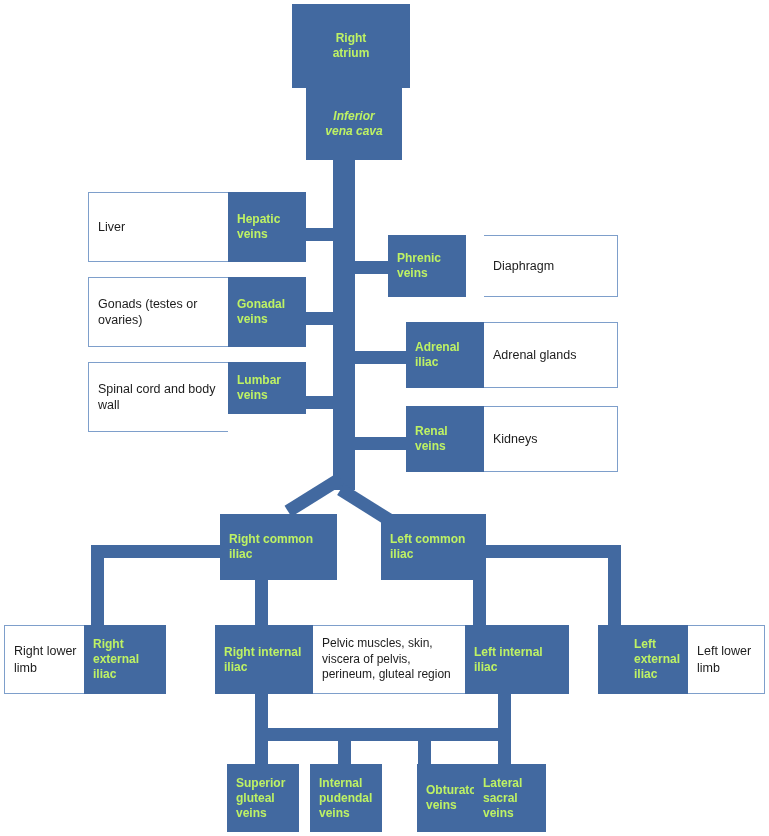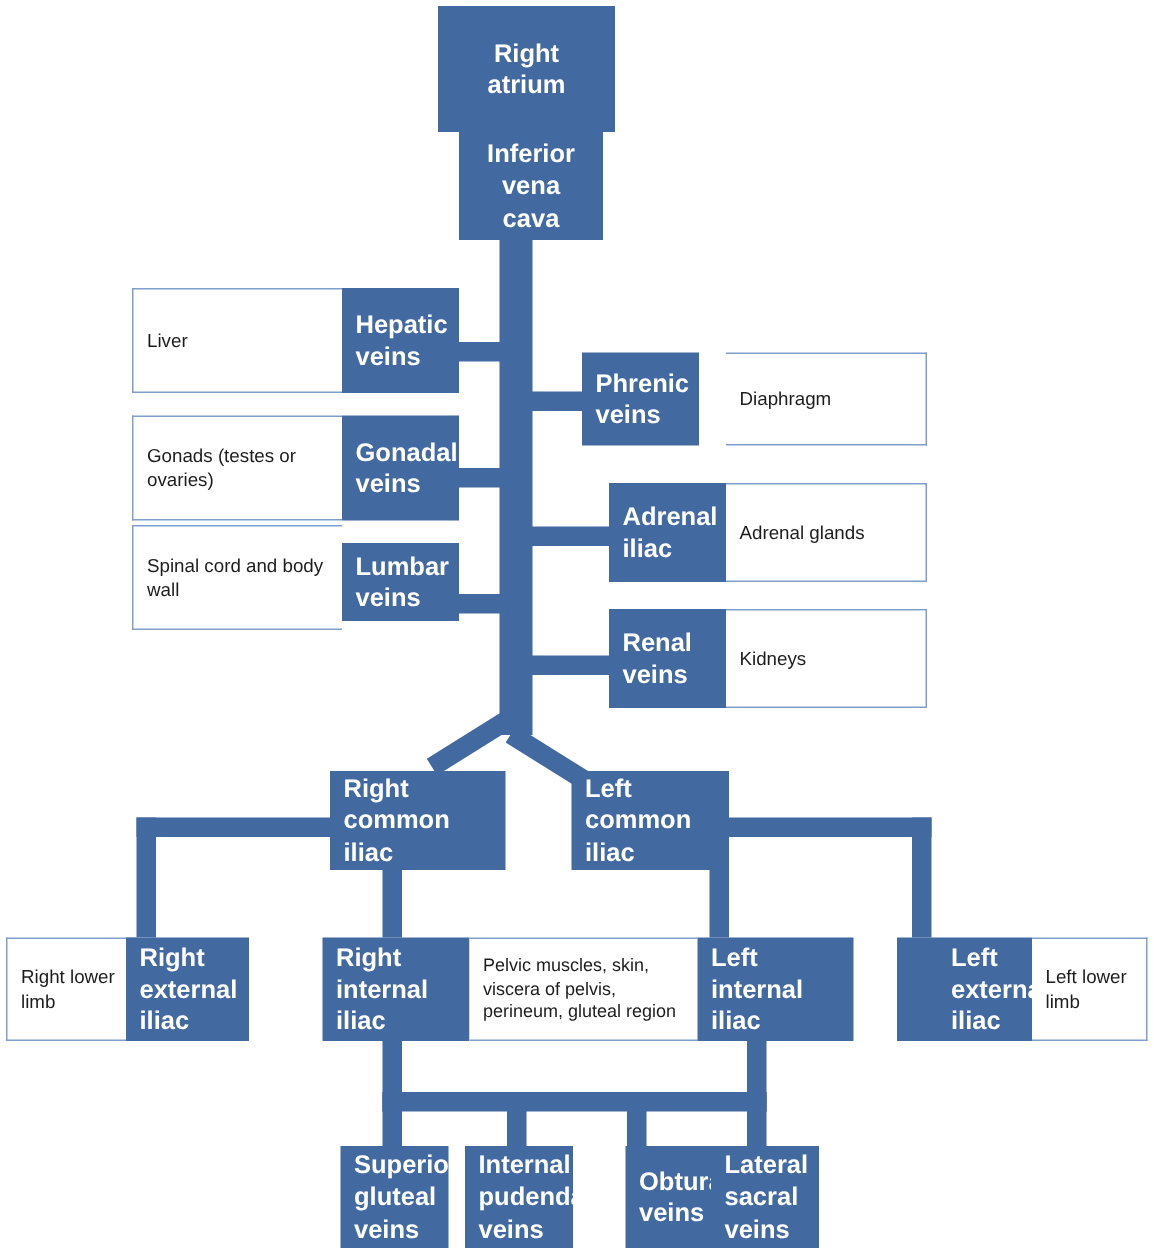--- a/index.html
+++ b/index.html
@@ -17,23 +17,23 @@
   }
   .node{
     position:absolute;
     box-sizing:border-box;
     display:flex;
     align-items:center;
   }
   
   .blue{
     background:#4269a0;
-    color:#ffffff;
+    color:#bef264;
     font-weight:bold;
-    font-size:17px;
+    font-size:12px;
     line-height:1.25;
     padding:0 9px;
   }
   
   .white{
     background:#ffffff;
     color:#1c1c1c;
     border:1.5px solid #7e9fcb;
     font-weight:normal;
     font-size:12.5px;
@@ -94,33 +94,33 @@
   <div class="conn" style="left:255px; top:728px; width:256px; height:13px;"></div>
 
   <div class="conn" style="left:255px; top:728px; width:13px; height:36px;"></div>
   <div class="conn" style="left:338px; top:728px; width:13px; height:36px;"></div>
   <div class="conn" style="left:418px; top:728px; width:13px; height:36px;"></div>
   <div class="conn" style="left:498px; top:728px; width:13px; height:36px;"></div>
 
   <div class="node blue" style="left:292px; top:4px; width:118px; height:84px; white-space:pre-line; justify-content:center; text-align:center;">Right
 atrium</div>
 
-  <div class="node blue" style="left:306px; top:88px; width:96px; height:72px; white-space:pre-line; justify-content:center; text-align:center;">Inferior
+  <div class="node blue" style="left:306px; top:88px; width:96px; height:72px; white-space:pre-line; justify-content:center; text-align:center;font-style:italic;">Inferior
 vena cava</div>
 
   <div class="node white noborder-right" style="left:88px; top:192px; width:140px; height:70px; white-space:pre-line;">Liver</div>
   <div class="node blue" style="left:228px; top:192px; width:78px; height:70px; white-space:pre-line;">Hepatic
 veins</div>
 
   <div class="node white noborder-right" style="left:88px; top:277px; width:140px; height:70px; white-space:pre-line;">Gonads (testes or
 ovaries)</div>
   <div class="node blue" style="left:228px; top:277px; width:78px; height:70px; white-space:pre-line;">Gonadal
 veins</div>
 
-  <div class="node white noborder-right" style="left:88px; top:350px; width:140px; height:70px; white-space:pre-line;">Spinal cord and body
+  <div class="node white noborder-right" style="left:88px; top:362px; width:140px; height:70px; white-space:pre-line;">Spinal cord and body
 wall</div>
   <div class="node blue" style="left:228px; top:362px; width:78px; height:52px; white-space:pre-line;">Lumbar
 veins</div>
 
   <div class="node blue" style="left:388px; top:235px; width:78px; height:62px; white-space:pre-line;">Phrenic
 veins</div>
   <div class="node white noborder-left" style="left:484px; top:235px; width:134px; height:62px; white-space:pre-line;">Diaphragm</div>
 
   <div class="node blue" style="left:406px; top:322px; width:78px; height:66px; white-space:pre-line;">Adrenal
 iliac</div>

